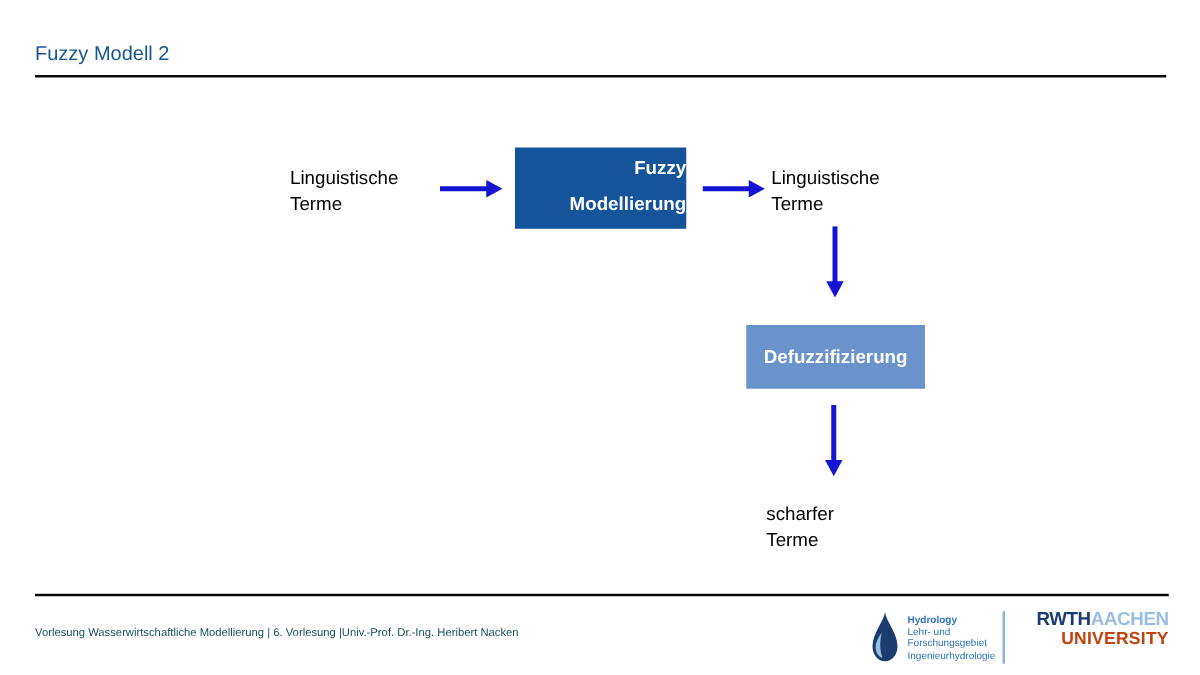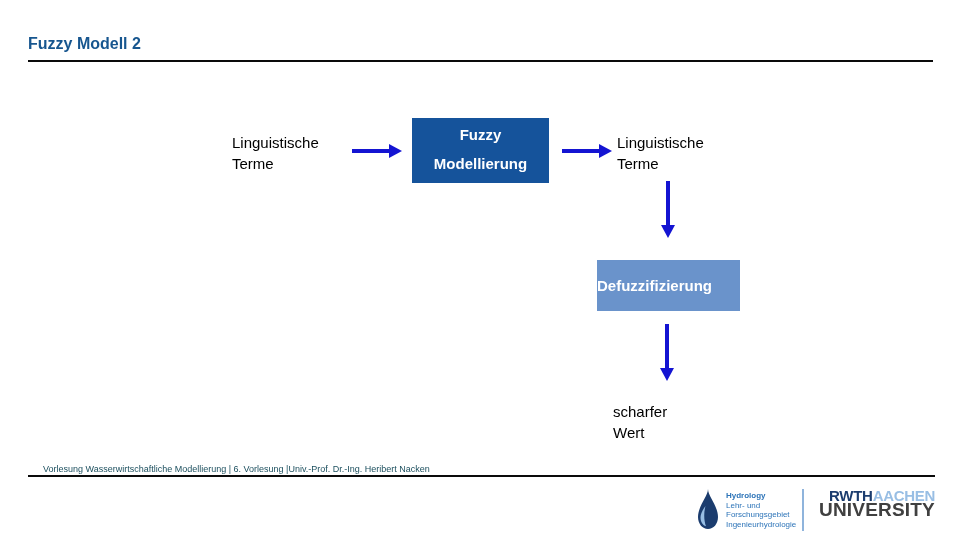--- a/index.html
+++ b/index.html
@@ -8,21 +8,21 @@
     width: 960px;
     height: 540px;
     background: #ffffff;
     font-family: "Liberation Sans", sans-serif;
     overflow: hidden;
   }
   .page-title {
     position: absolute;
     left: 28px; top: 35px;
     font-size: 16px;
-    font-weight: bold;
+    font-weight: normal;
     color: #17568F;
   }
   .title-rule {
     position: absolute;
     left: 28px; top: 60px;
     width: 905px; height: 2px;
     background: #0a0a0a;
   }
   .flow-label {
     position: absolute;
@@ -37,56 +37,56 @@
   .label-output { left: 617px; top: 132px; }
   .label-result { left: 613px; top: 401px; }
   .process-box {
     position: absolute;
     left: 412px; top: 118px;
     width: 137px; height: 65px;
     background: #15539B;
     color: #ffffff;
     font-size: 15px;
     font-weight: bold;
-    text-align: center;
+    text-align: right;
     display: flex;
     flex-direction: column;
     justify-content: space-between;
     padding: 8px 0 11px 0;
     box-sizing: border-box;
   }
   .defuzz-box {
     position: absolute;
     left: 597px; top: 260px;
     width: 143px; height: 51px;
     background: #6A93CB;
     color: #ffffff;
     font-size: 15px;
     font-weight: bold;
+    text-align: center;
     line-height: 51px;
     white-space: nowrap;
   }
   .arrow { position: absolute; }
   .arrow-r1 { left: 352px; top: 144px; }
   .arrow-r2 { left: 562px; top: 144px; }
   .arrow-d1 { left: 661px; top: 181px; }
   .arrow-d2 { left: 660px; top: 324px; }
   .footer-rule {
     position: absolute;
     left: 28px; top: 475px;
     width: 907px; height: 2px;
     background: #0a0a0a;
   }
   .footer-text {
     position: absolute;
-    left: 28px; top: 464px;
+    left: 28px; top: 501px;
     font-size: 9px;
     color: #1C4F5E;
     white-space: nowrap;
-    margin-left: 15px;
   }
   .hydro-logo {
     position: absolute;
     left: 697px; top: 489px;
     display: flex;
     align-items: flex-start;
   }
   .hydro-text {
     margin-left: 7px;
     margin-top: 2px;
@@ -106,21 +106,21 @@
     left: 808px; top: 489px;
     width: 127px;
     text-align: right;
     font-weight: bold;
     line-height: 14px;
     white-space: nowrap;
   }
   .rwth-line1 { font-size: 15px; letter-spacing: -0.3px; }
   .rwth-dark  { color: #1B3C6E; }
   .rwth-light { color: #98BEE4; }
-  .rwth-line2 { font-size: 19px; color: #404040; letter-spacing: 0.2px; }
+  .rwth-line2 { font-size: 14px; color: #c2410c; letter-spacing: 0.2px; }
 </style>
 </head>
 <body>
 
 <div class="slide">
 
   <div class="page-title">Fuzzy Modell 2</div>
   <div class="title-rule"></div>
 
   <div class="flow-label label-input">Linguistische
@@ -150,21 +150,21 @@
   </svg>
 
   <div class="defuzz-box">Defuzzifizierung</div>
 
   <svg class="arrow arrow-d2" width="14" height="57" viewBox="0 0 14 57">
     <rect x="5" y="0" width="4" height="45" fill="#1414D2"></rect>
     <polygon points="0,44 14,44 7,57" fill="#1414D2"></polygon>
   </svg>
 
   <div class="flow-label label-result">scharfer
-Wert</div>
+Terme</div>
 
   <div class="footer-rule"></div>
   <div class="footer-text">Vorlesung Wasserwirtschaftliche Modellierung | 6. Vorlesung |Univ.-Prof. Dr.-Ing. Heribert Nacken</div>
 
   <div class="hydro-logo">
     <svg width="22" height="41" viewBox="0 0 22 41">
       <path d="M11 0 C11 7 1 17 1 28 C1 35 5.5 40 11 40 C16.5 40 21 35 21 28 C21 17 11 7 11 0 Z" fill="#1B3C6E"></path>
       <path d="M8.5 17 C5.5 21 3.5 25 3.5 28.5 C3.5 33 6 36.5 9 37.2 C7 32 6.5 24 8.5 17 Z" fill="#98BEE4"></path>
     </svg>
     <div class="hydro-text">

